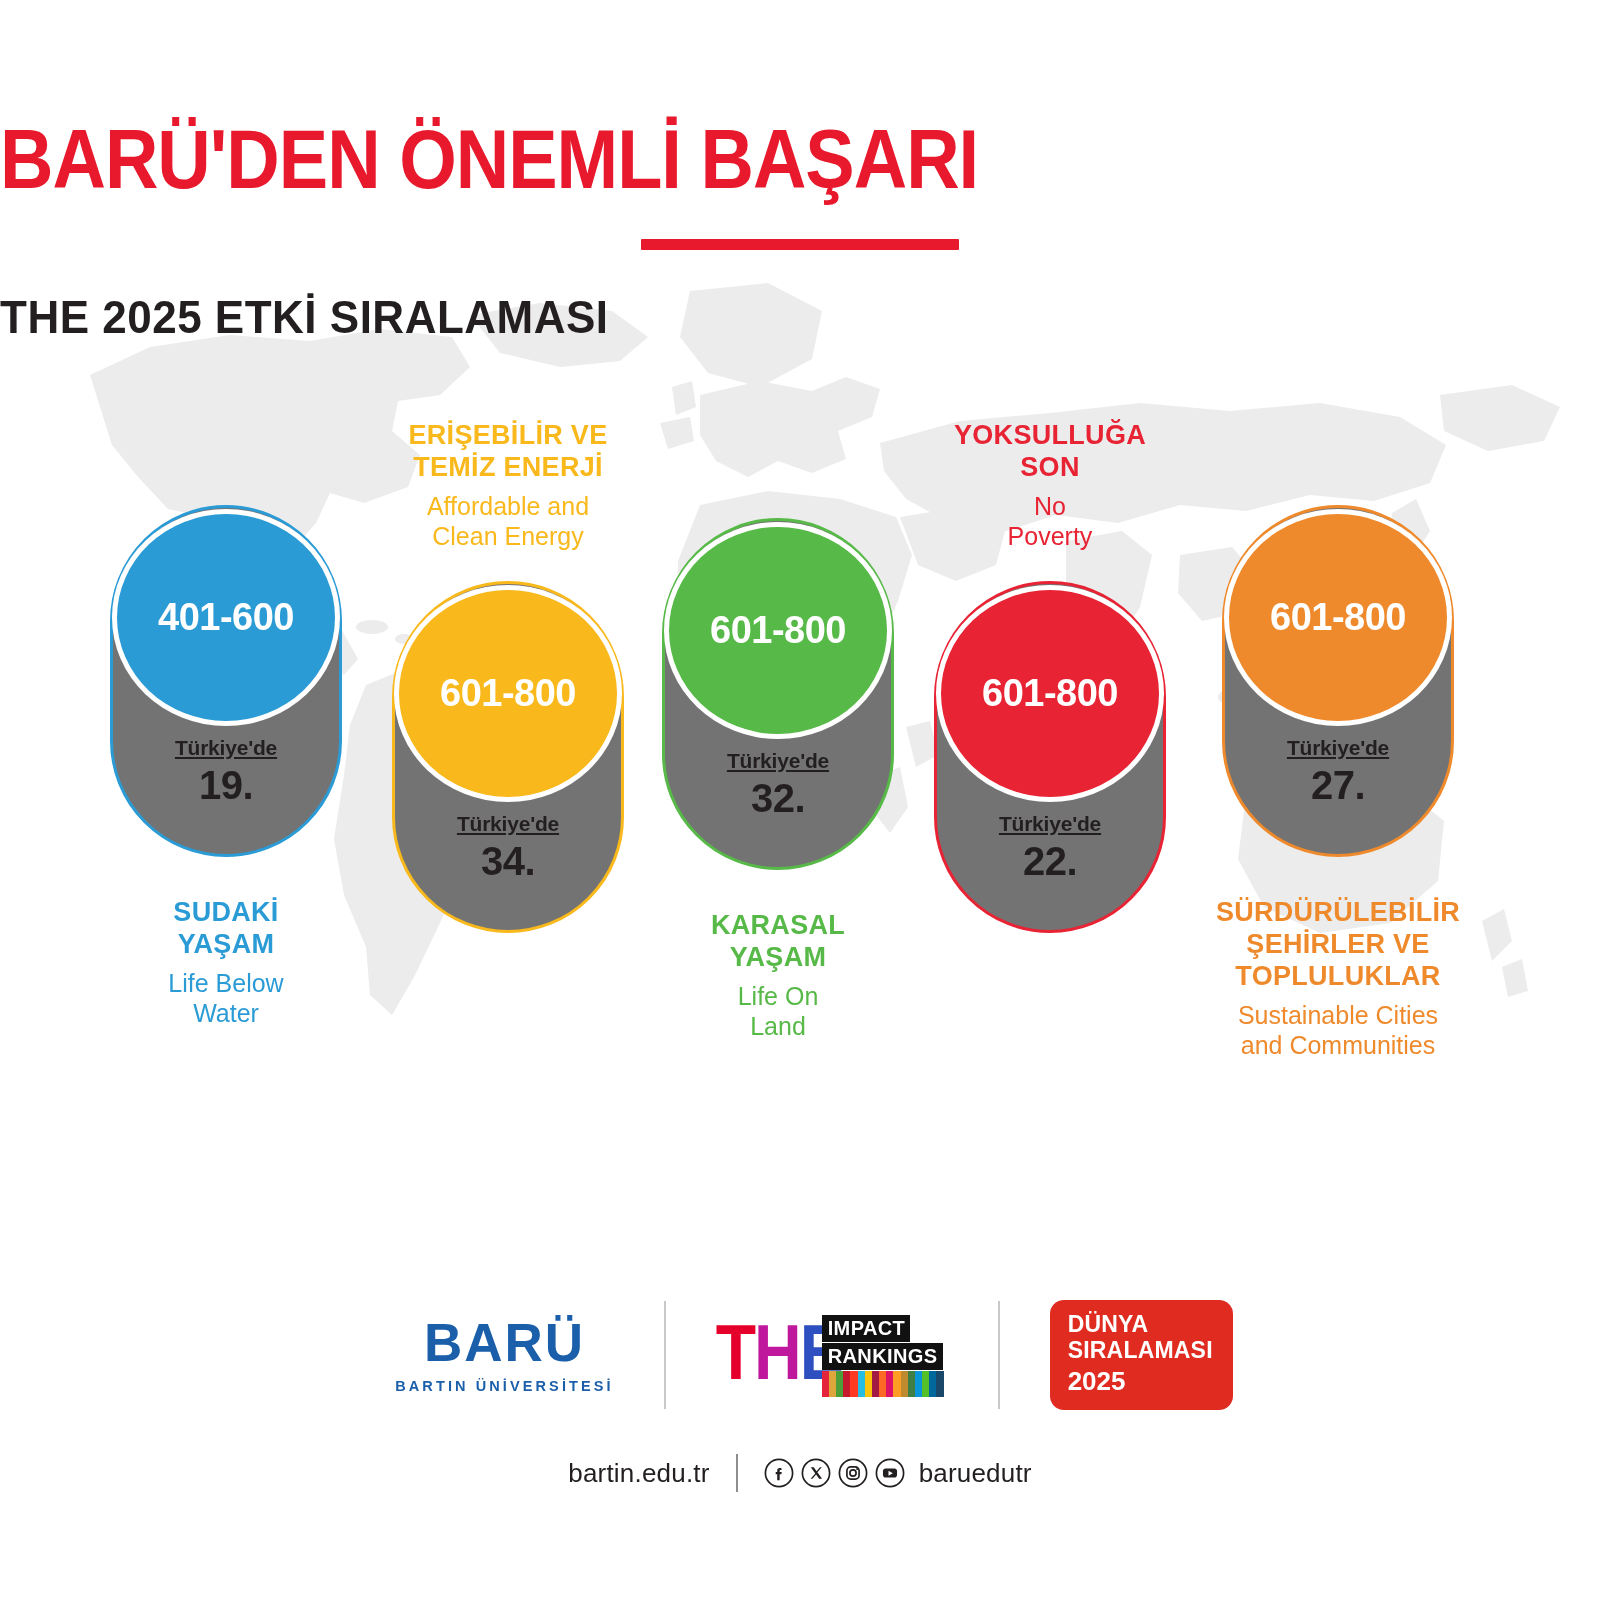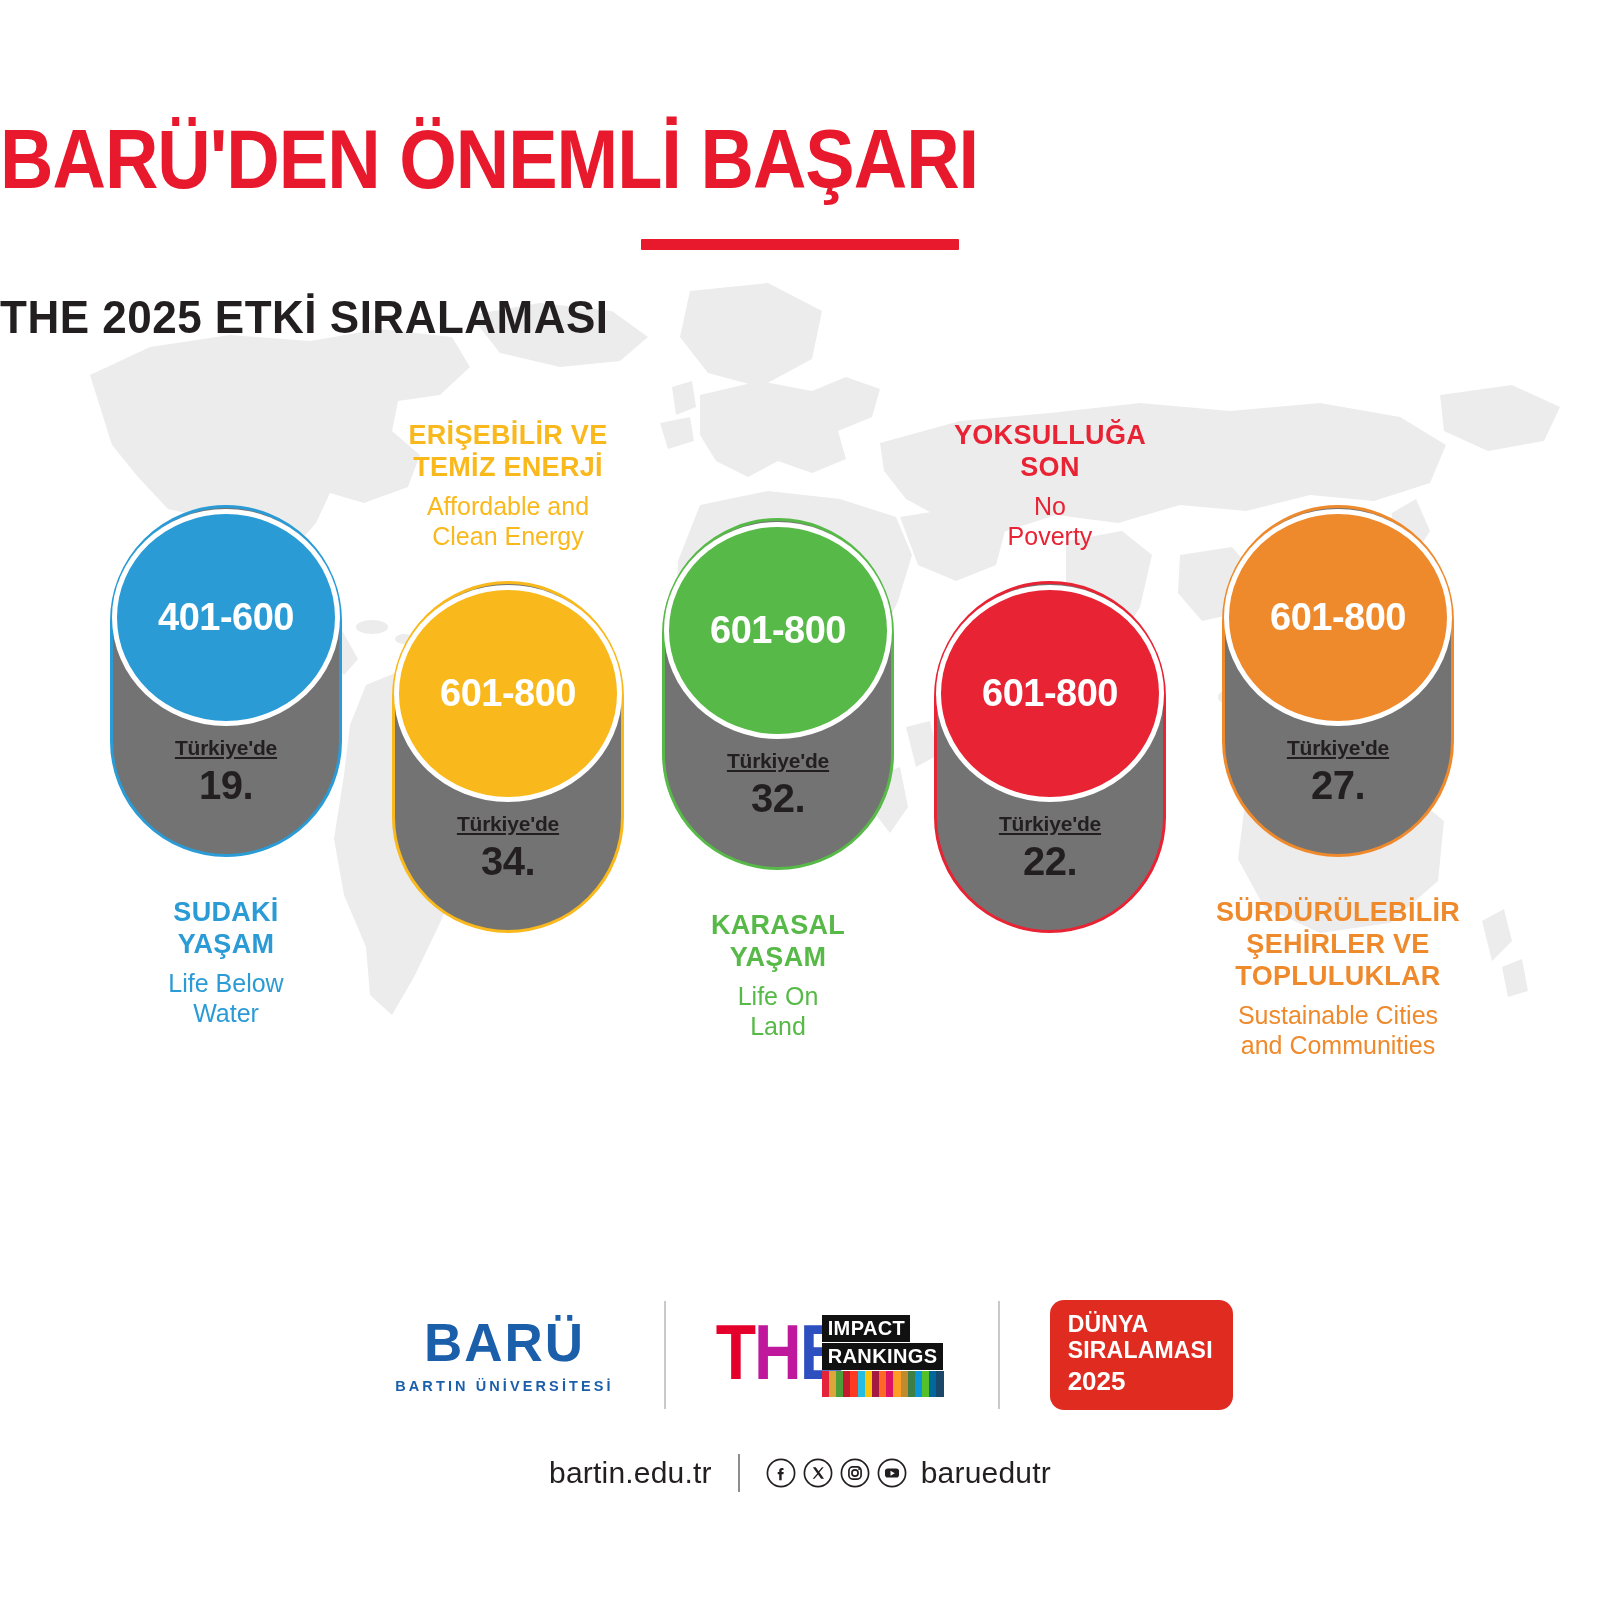--- a/index.html
+++ b/index.html
@@ -241,21 +241,21 @@
   #dunya-badge .l3 { font-size: 26px; font-weight: bold; margin-top: 3px; }
 
   
   #contact-row {
     display: flex;
     align-items: center;
     justify-content: center;
     gap: 0px;
     margin-top: 34px;
     color: #231f20;
-    font-size: 30px;
+    font-size: 26px;
   }
   #contact-row .sep {
     width: 2px; height: 38px; background: #8d8d8d; margin: 0 26px;
   }
   #social-icons { display: flex; align-items: center; gap: 7px; margin-right: 14px; }
   .sic { width: 30px; height: 30px; display: block; }
   #handle { letter-spacing: 0.2px; }
   #website { letter-spacing: 0.2px; }
 </style>
 </head>

